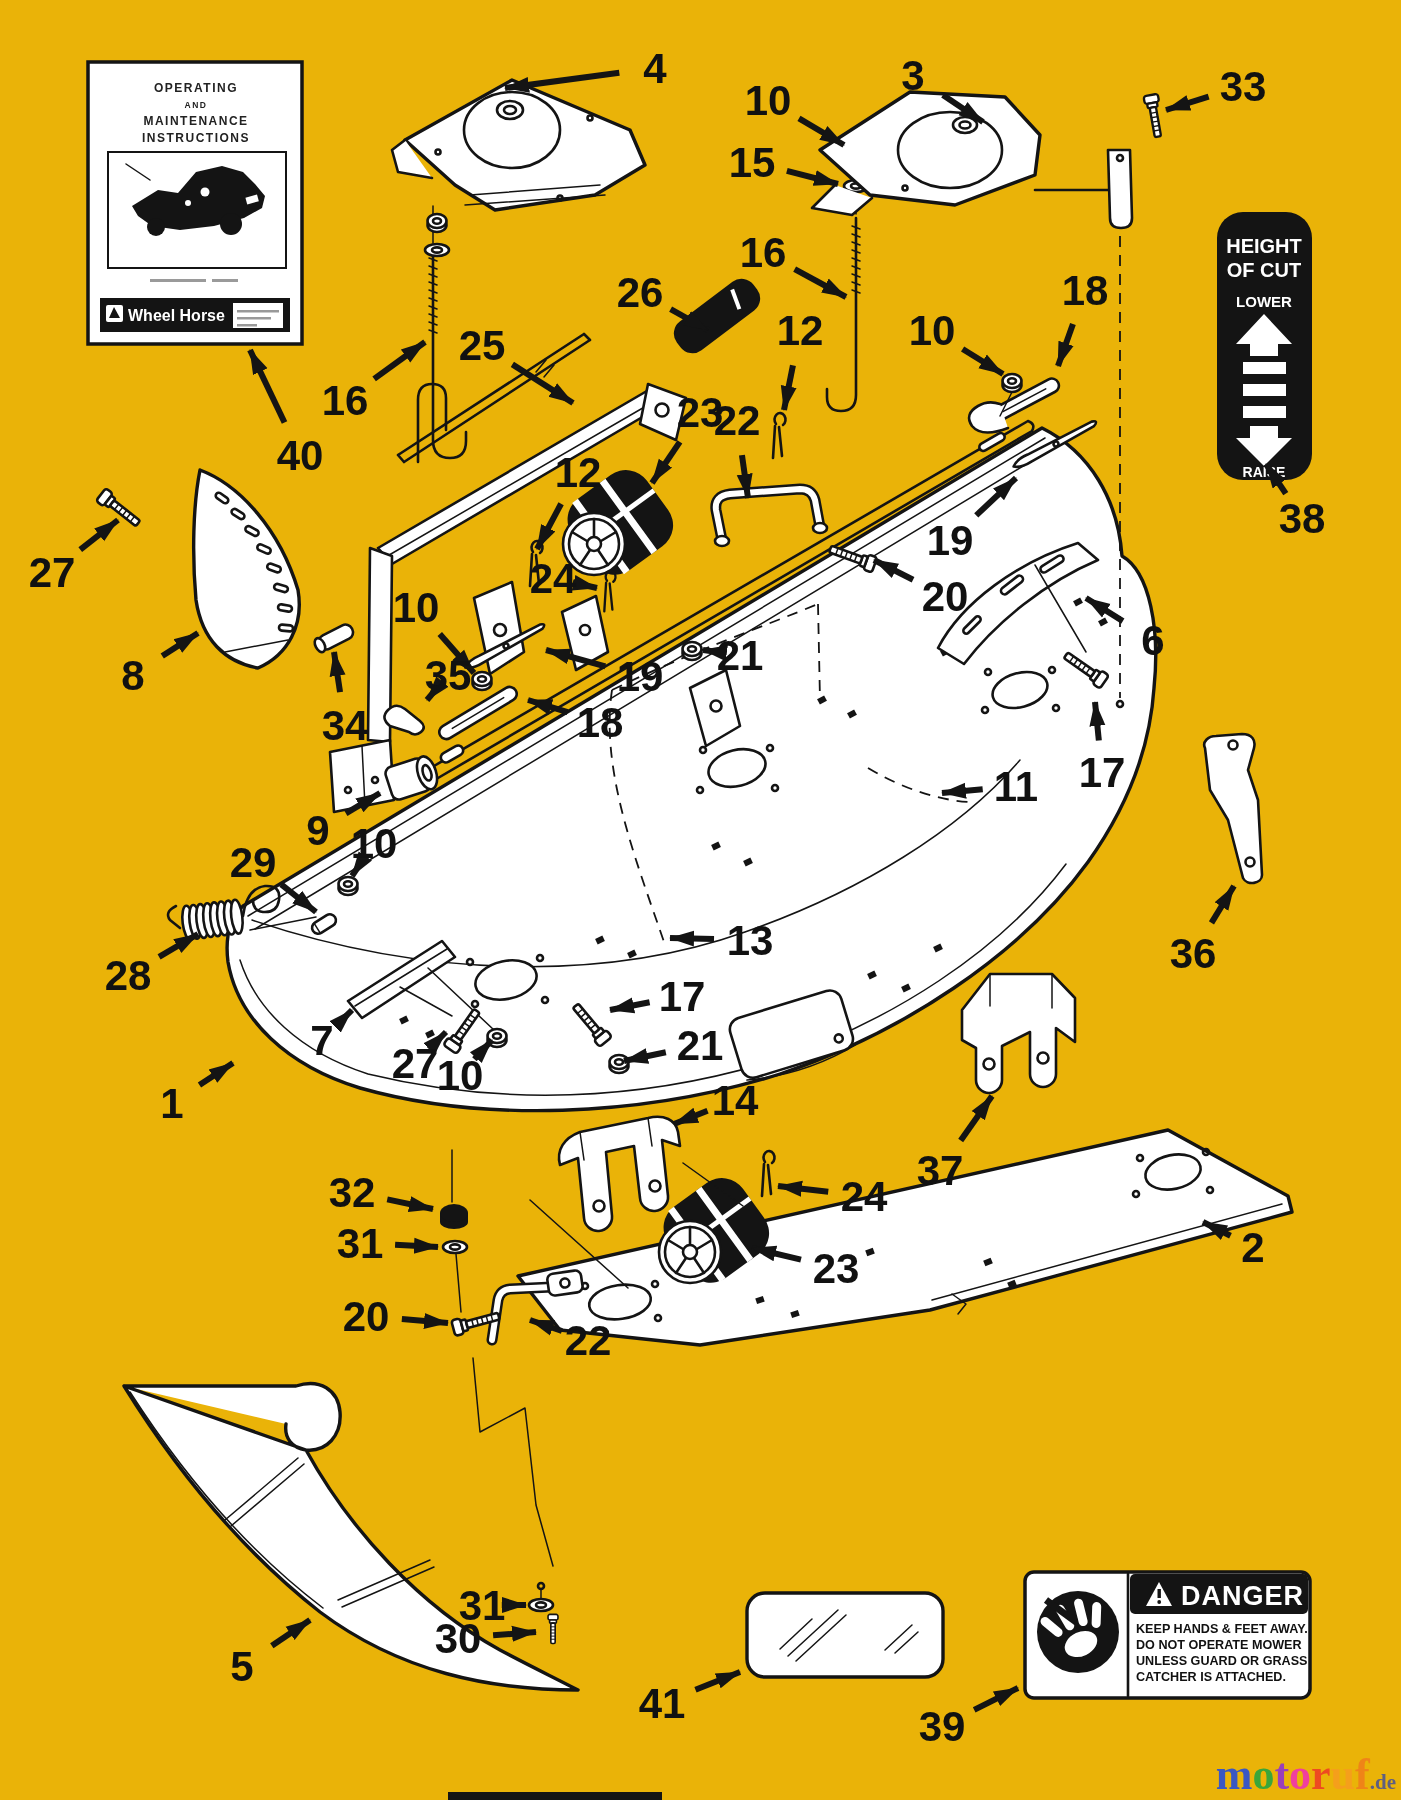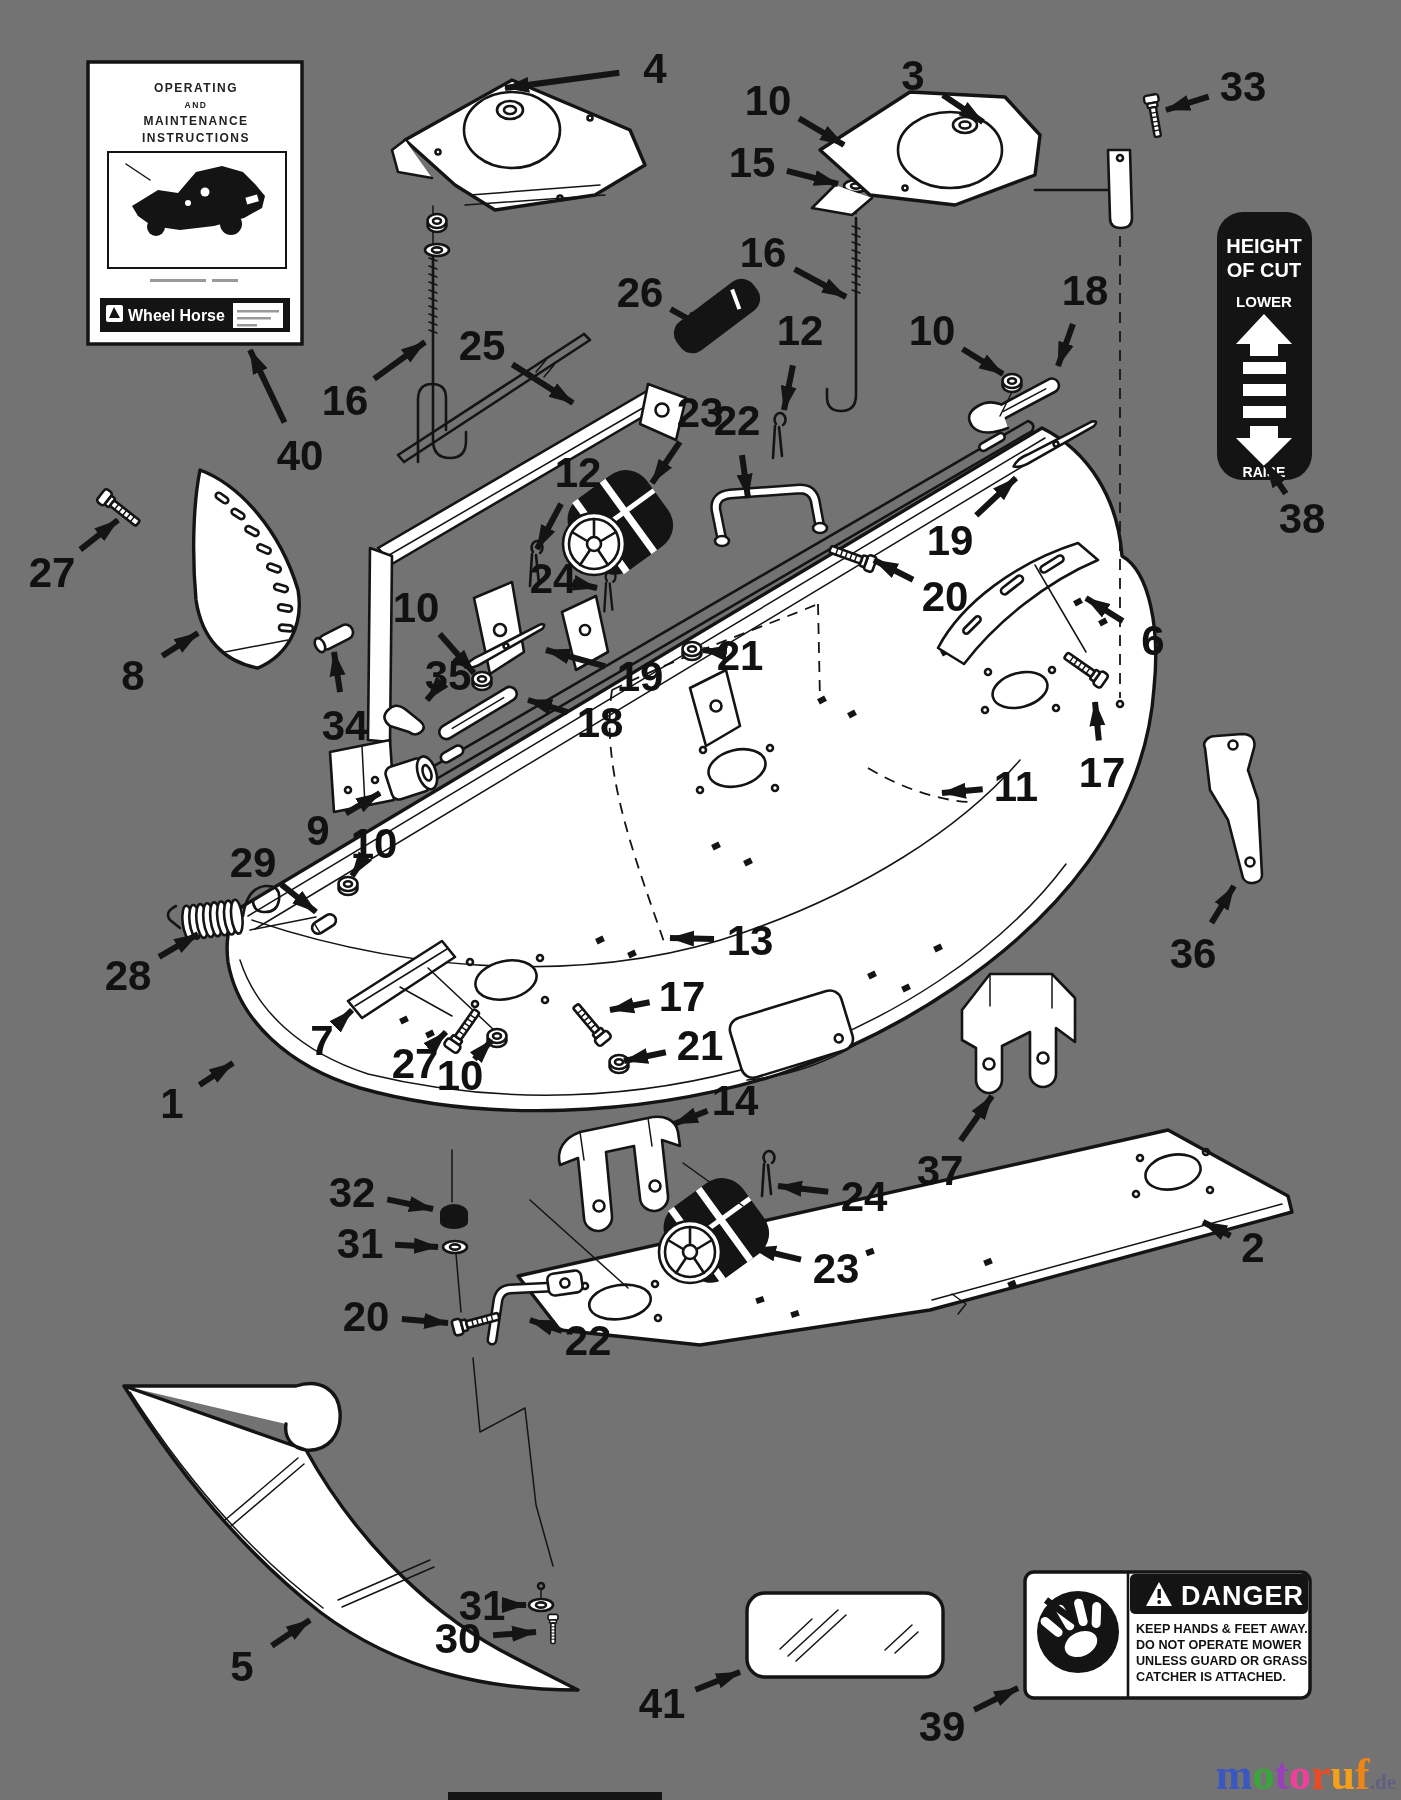--- a/index.html
+++ b/index.html
@@ -1,16 +1,16 @@
 <!DOCTYPE html>
 <html><head>
 <meta charset="utf-8">
 <style>
   html,body{margin:0;padding:0;background:#fff;}
-  #stage{position:relative;width:1401px;height:1800px;background:#737373;overflow:hidden;
+  #stage{position:relative;width:1401px;height:1800px;background:#eab308;overflow:hidden;
          font-family:"Liberation Sans",sans-serif;}
   svg{position:absolute;left:0;top:0;}
   .line{stroke:#141414;stroke-width:2.6;fill:none;stroke-linecap:round;stroke-linejoin:round;}
   .fillw{fill:#ffffff;}
   .fillb{fill:#141414;stroke:none;}
   .thin{stroke-width:1.5;}
   .thick{stroke-width:3.4;}
   .dash{stroke:#141414;stroke-width:1.8;fill:none;stroke-dasharray:11 8;}
   .lead{stroke:#141414;stroke-width:6;fill:none;}
   .plabel{font-family:"Liberation Sans",sans-serif;font-weight:bold;font-size:42px;fill:#111;

